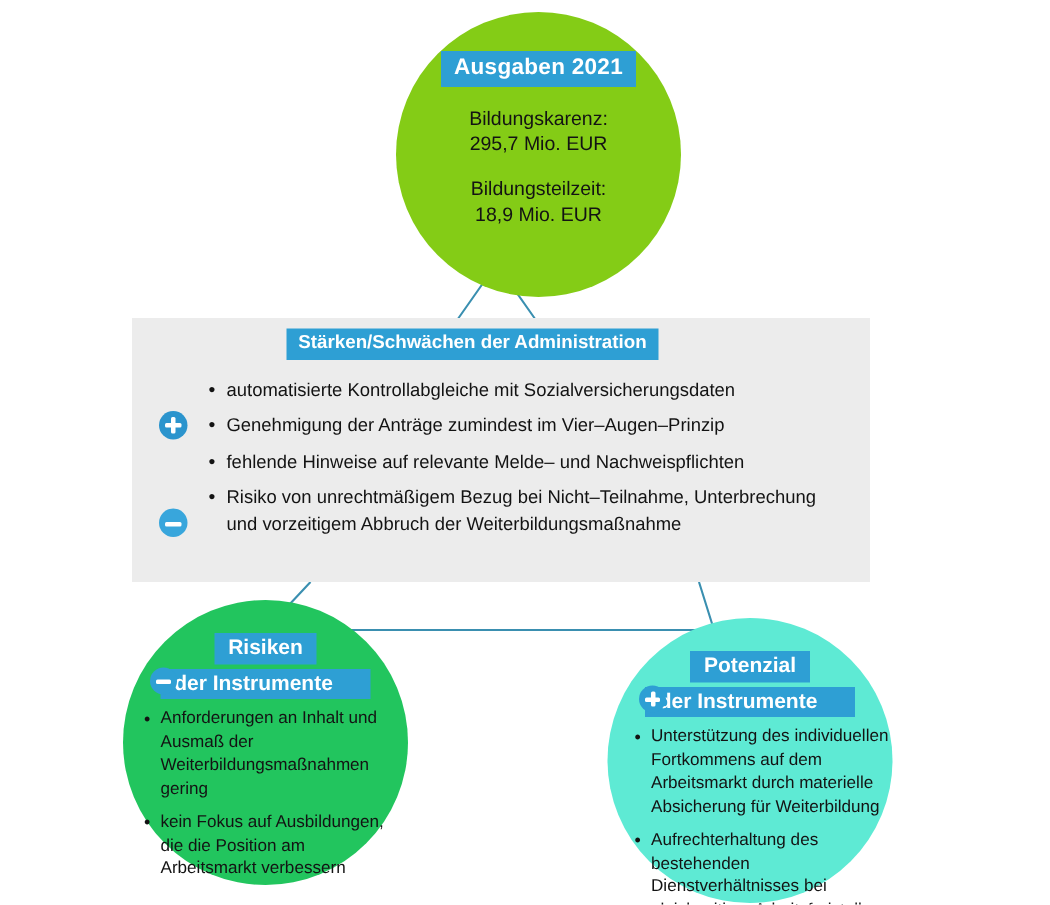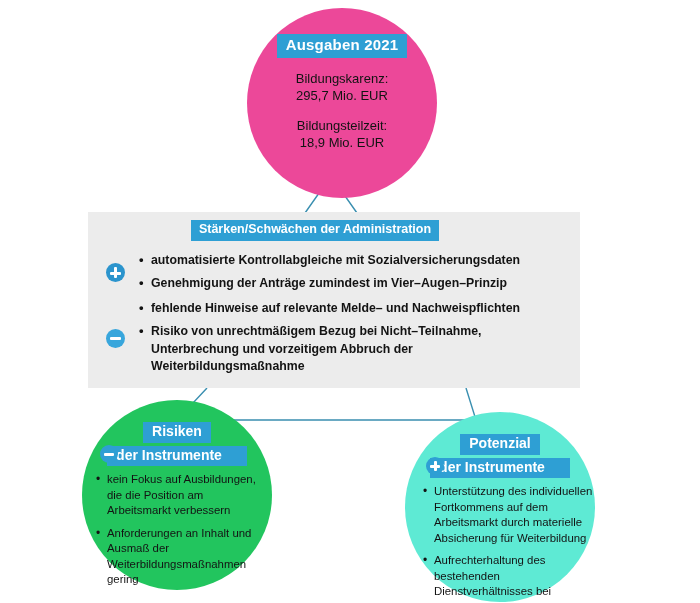--- a/index.html
+++ b/index.html
@@ -28,25 +28,25 @@
     z-index: 1;
   }
 
   
   .circle {
     position: absolute;
     border-radius: 50%;
     z-index: 2;
   }
   #circle-top {
-    left: 247px;
+    left: 264px;
     top: 8px;
     width: 190px;
     height: 190px;
-    background: #ec4899;
+    background: #84cc16;
   }
   #circle-left {
     left: 82px;
     top: 400px;
     width: 190px;
     height: 190px;
     background: #22c55e;
     text-decoration: underline;
   }
   #circle-right {
@@ -110,22 +110,21 @@
     font-size: 12.5px;
     padding: 2px 8px 3px 8px;
   }
 
   
   .group {
     position: absolute;
     left: 18px;
     width: 460px;
     display: flex;
-    align-items: center;
-    font-weight: bold;
+    align-items: flex-end;
   }
   #group-plus  { top: 40px; }
   #group-minus { top: 88px; }
 
   .sign-icon {
     flex: 0 0 auto;
     width: 19px;
     height: 19px;
     border-radius: 50%;
     position: relative;
@@ -279,22 +278,22 @@
     <div class="circ-head">
       <div><span class="banner line1">Risiken</span></div>
       <div><span class="banner line2">der Instrumente</span></div>
     </div>
 
     <div class="circ-sign" id="sign-left">
       <span class="bar-h"></span>
     </div>
 
     <div class="circ-body" id="body-left">
+      <div class="bullet">Anforderungen an Inhalt und Ausmaß der Weiterbildungsmaßnahmen gering</div>
       <div class="bullet">kein Fokus auf Ausbildungen, die die Position am Arbeitsmarkt verbessern</div>
-      <div class="bullet">Anforderungen an Inhalt und Ausmaß der Weiterbildungsmaßnahmen gering</div>
 
     </div>
   </div>
 
   <div class="circle" id="circle-right">
     <div class="circ-head">
       <div><span class="banner line1">Potenzial</span></div>
       <div><span class="banner line2">der Instrumente</span></div>
     </div>
 

